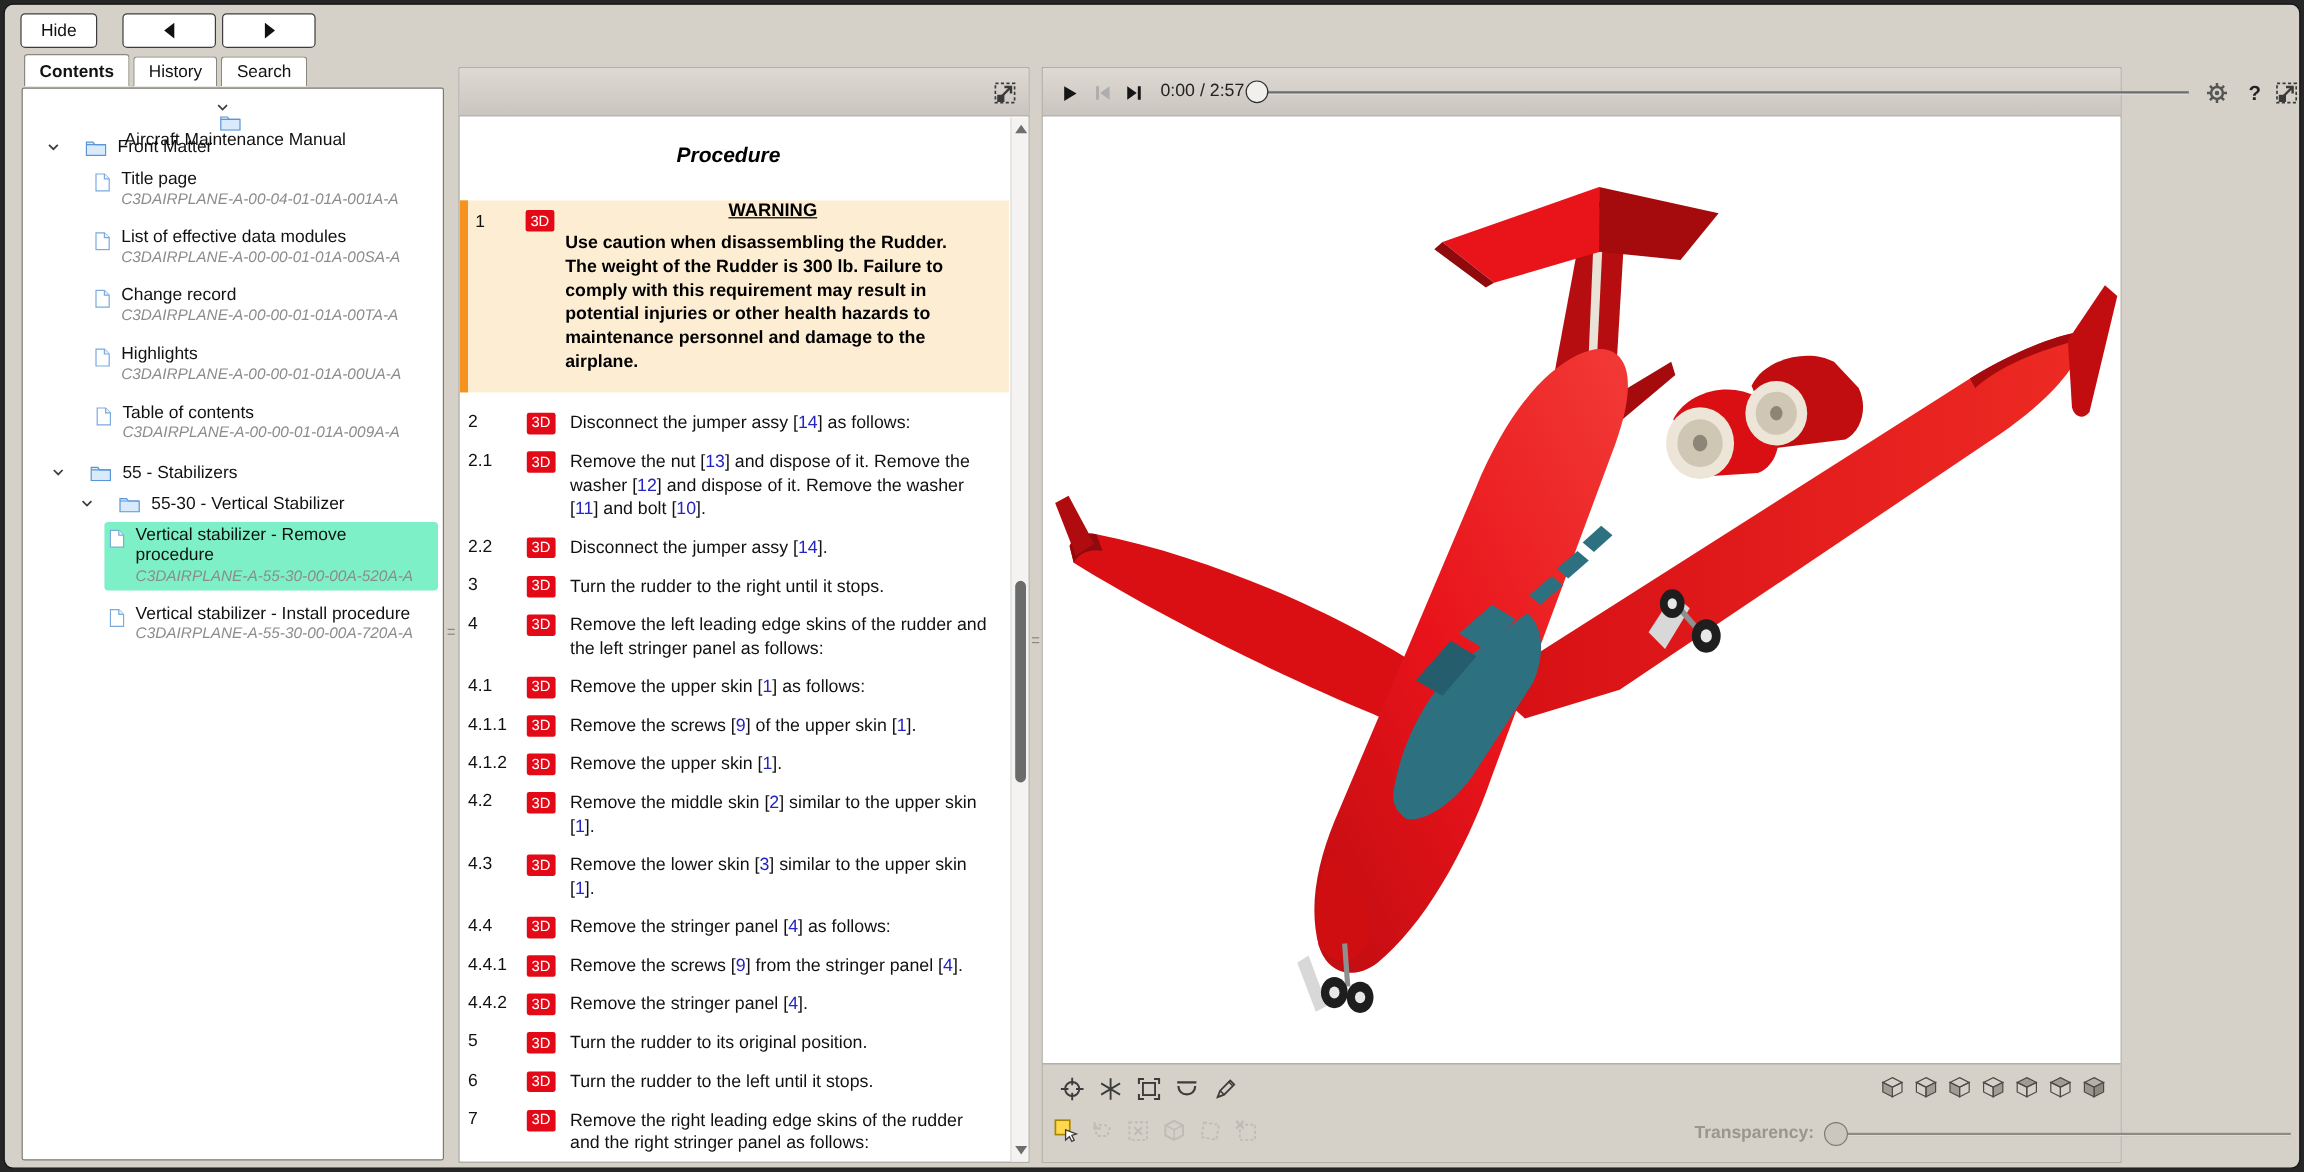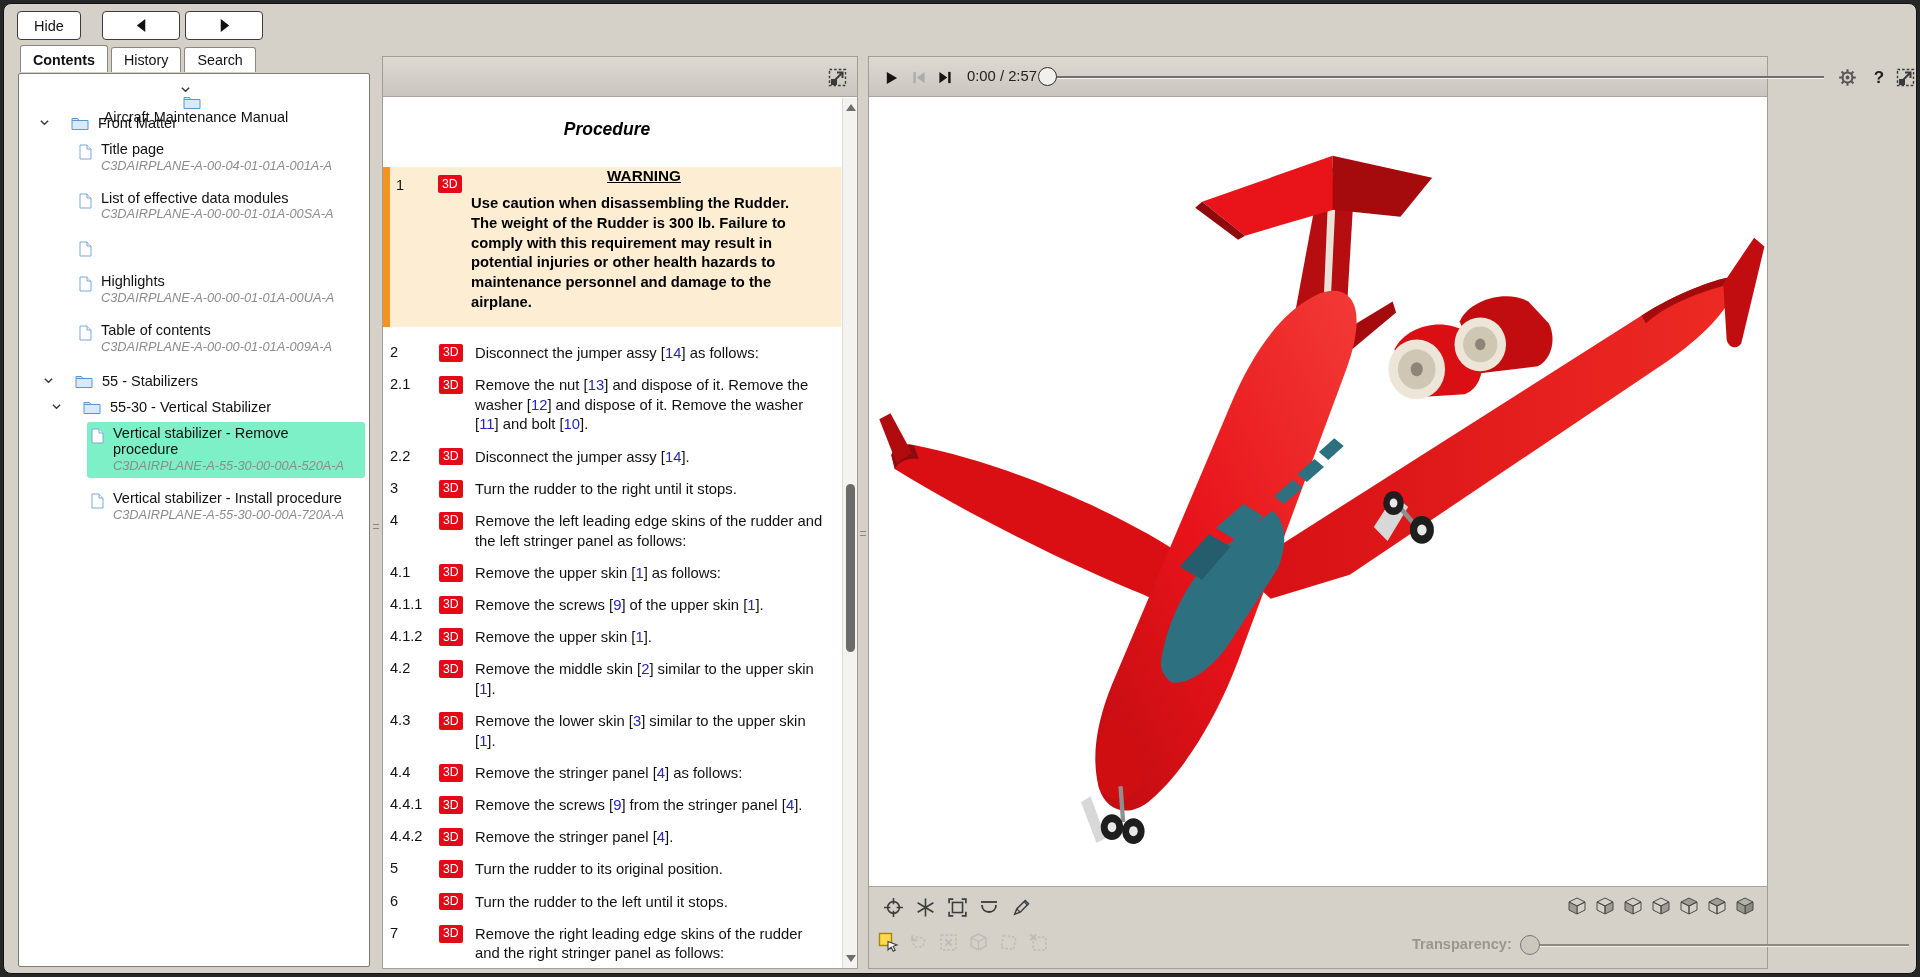--- a/index.html
+++ b/index.html
@@ -165,34 +165,38 @@
               <span class="dcode">C3DAIRPLANE-A-00-00-01-01A-00SA-A</span>
             </span>
           </span></div>
         <div class="trow doc" style="padding-left: 56px;"><span class="dwrap">
             <span class="dico">
               <svg width="13" height="16" viewBox="0 0 13 16">
                 <path d="M1 1h7l4 4v10H1z" fill="#fff" stroke="#7aa9dd"></path>
                 <path d="M8 1v4h4" fill="#eaf3fc" stroke="#7aa9dd"></path>
               </svg>
             </span>
+            <span>
+              <span class="dlabel">Change record</span>
+              <span class="dcode">C3DAIRPLANE-A-00-00-01-01A-00TA-A</span>
+            </span>
           </span></div>
         <div class="trow doc" style="padding-left: 56px;"><span class="dwrap">
             <span class="dico">
               <svg width="13" height="16" viewBox="0 0 13 16">
                 <path d="M1 1h7l4 4v10H1z" fill="#fff" stroke="#7aa9dd"></path>
                 <path d="M8 1v4h4" fill="#eaf3fc" stroke="#7aa9dd"></path>
               </svg>
             </span>
             <span>
               <span class="dlabel">Highlights</span>
               <span class="dcode">C3DAIRPLANE-A-00-00-01-01A-00UA-A</span>
             </span>
           </span></div>
-        <div class="trow doc" style="padding-left: 56px;"><span class="dwrap">
+        <div class="trow doc" style="padding-left: 33px; margin-left: 24px;"><span class="dwrap">
             <span class="dico">
               <svg width="13" height="16" viewBox="0 0 13 16">
                 <path d="M1 1h7l4 4v10H1z" fill="#fff" stroke="#7aa9dd"></path>
                 <path d="M8 1v4h4" fill="#eaf3fc" stroke="#7aa9dd"></path>
               </svg>
             </span>
             <span>
               <span class="dlabel">Table of contents</span>
               <span class="dcode">C3DAIRPLANE-A-00-00-01-01A-009A-A</span>
             </span>
@@ -204,21 +208,21 @@
             </svg>
           </span>
           <span class="fico">
             <svg width="18" height="14" viewBox="0 0 18 14">
               <path d="M1 2.5h5.5l1.5 2H17v9H1z" fill="#d8eafb" stroke="#5a96d4"></path>
               <path d="M1 4.5h16" stroke="#5a96d4" fill="none"></path>
             </svg>
           </span>
           <span class="flabel">55 - Stabilizers</span>
         </div>
-        <div class="trow folder" style="padding-left: 32px;">
+        <div class="trow folder" style="padding-left: 48px;">
           <span class="chev">
             <svg width="11" height="11" viewBox="0 0 12 12">
               <path d="M2 4l4 4 4-4" fill="none" stroke="#3d3d3d" stroke-width="1.6"></path>
             </svg>
           </span>
           <span class="fico">
             <svg width="18" height="14" viewBox="0 0 18 14">
               <path d="M1 2.5h5.5l1.5 2H17v9H1z" fill="#d8eafb" stroke="#5a96d4"></path>
               <path d="M1 4.5h16" stroke="#5a96d4" fill="none"></path>
             </svg>

